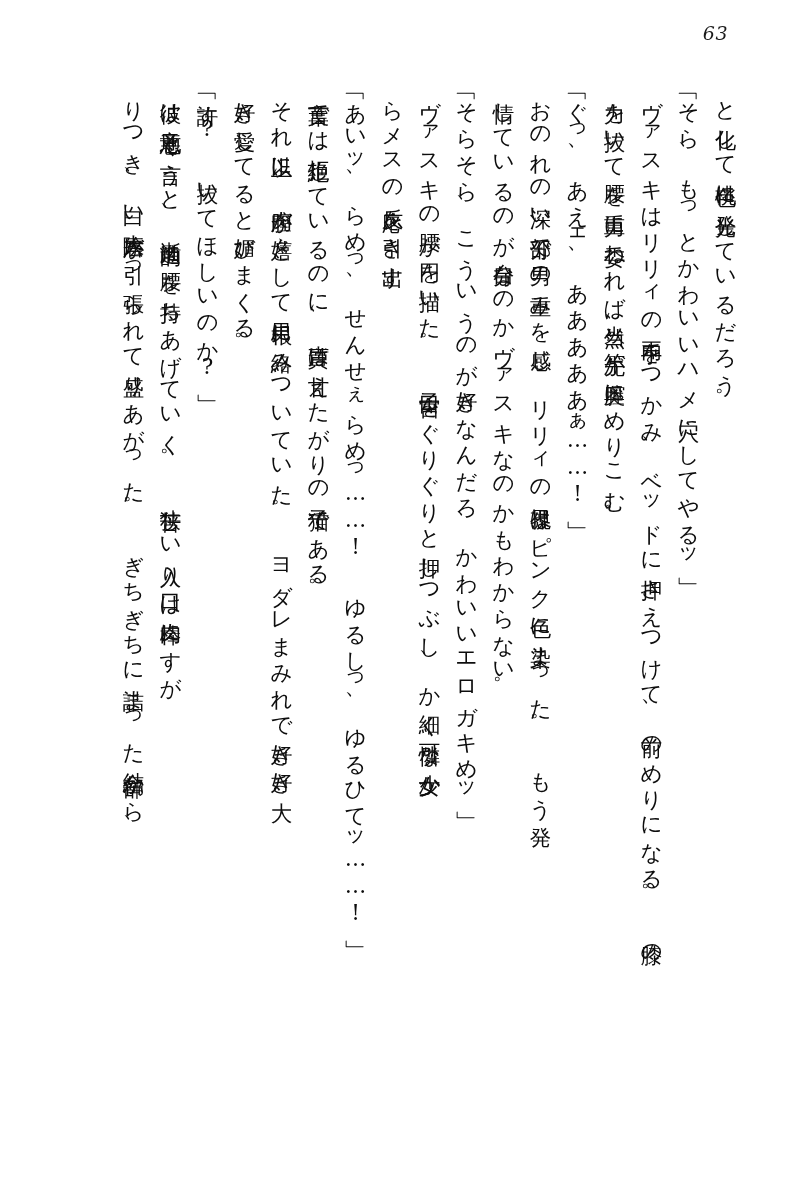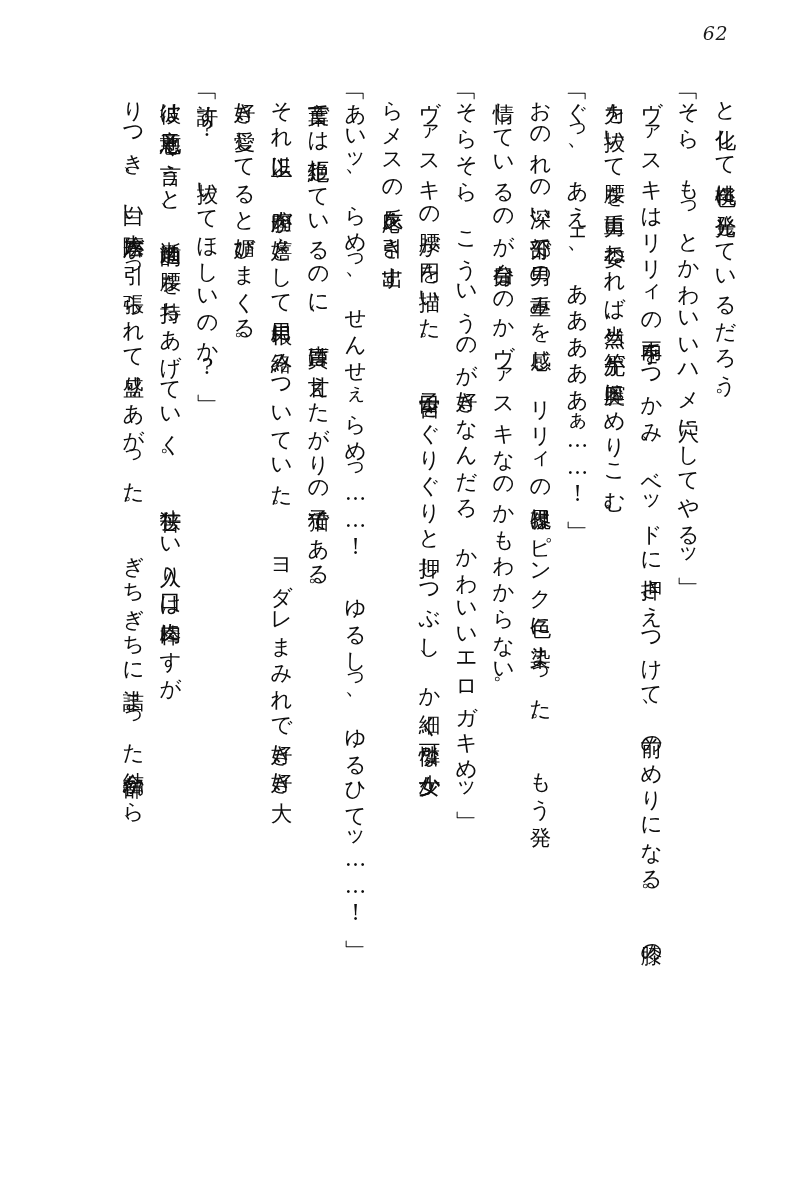--- a/index.html
+++ b/index.html
@@ -56,21 +56,21 @@
     overflow: visible;
     font-family: "DejaVu Serif", "Liberation Serif", serif;
     color: #0d0d0d;
   }
 </style>
 </head>
 <body>
 
 <div class="page">
 
-  <div class="page-number">62</div>
+  <div class="page-number">63</div>
 
   <div class="text-body">
     <div class="column">と化して桃色に発光しているだろう。</div>
     <div class="column">「そら、もっとかわいいハメ穴にしてやるッ」</div>
     <div class="column">ヴァスキはリリィの両手をつかみ、ベッドに押さえつけて、前のめりになる。　膝の</div>
     <div class="column">力を抜いて腰を重力に委ねれば当然、竿先が膣奥にめりこむ。</div>
     <div class="column">「ぐっ、あえェ、あああああぁ……!」</div>
     <div class="column">おのれの深い部分で男の重みを感じ、リリィの視界はピンク色に染まった。　もう発</div>
     <div class="column">情しているのが自分なのかヴァスキなのかもわからない。</div>
     <div class="column">「そらそら、こういうのが好きなんだろ、かわいいエロガキめッ」</div>

